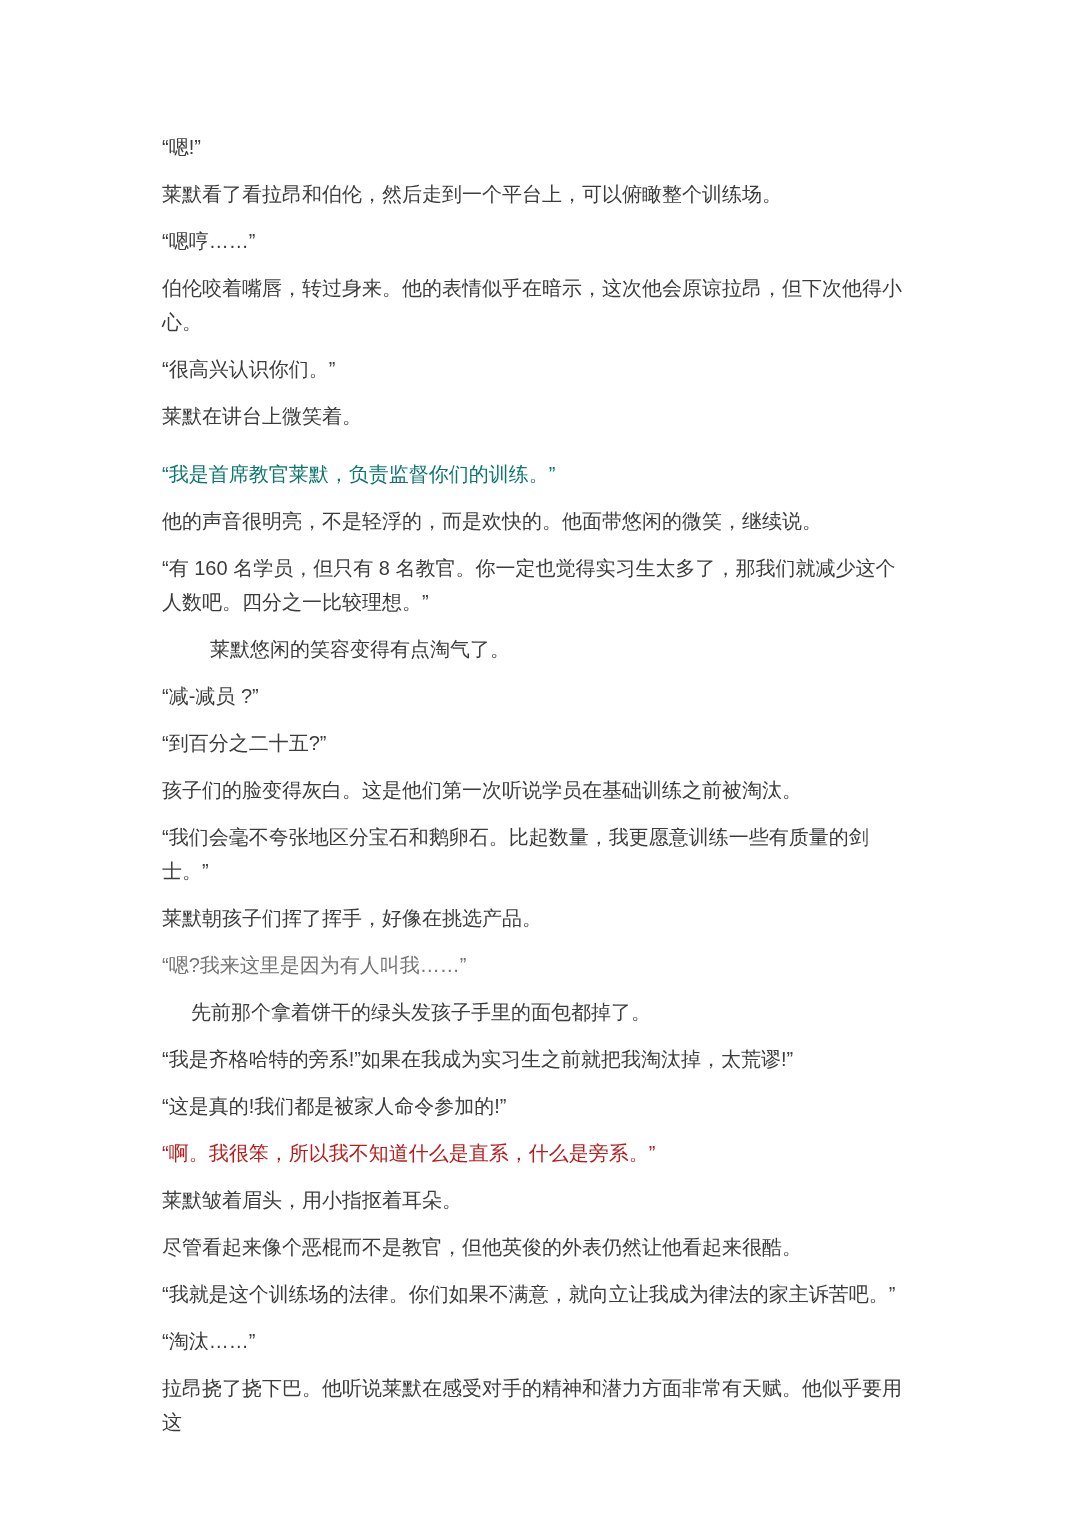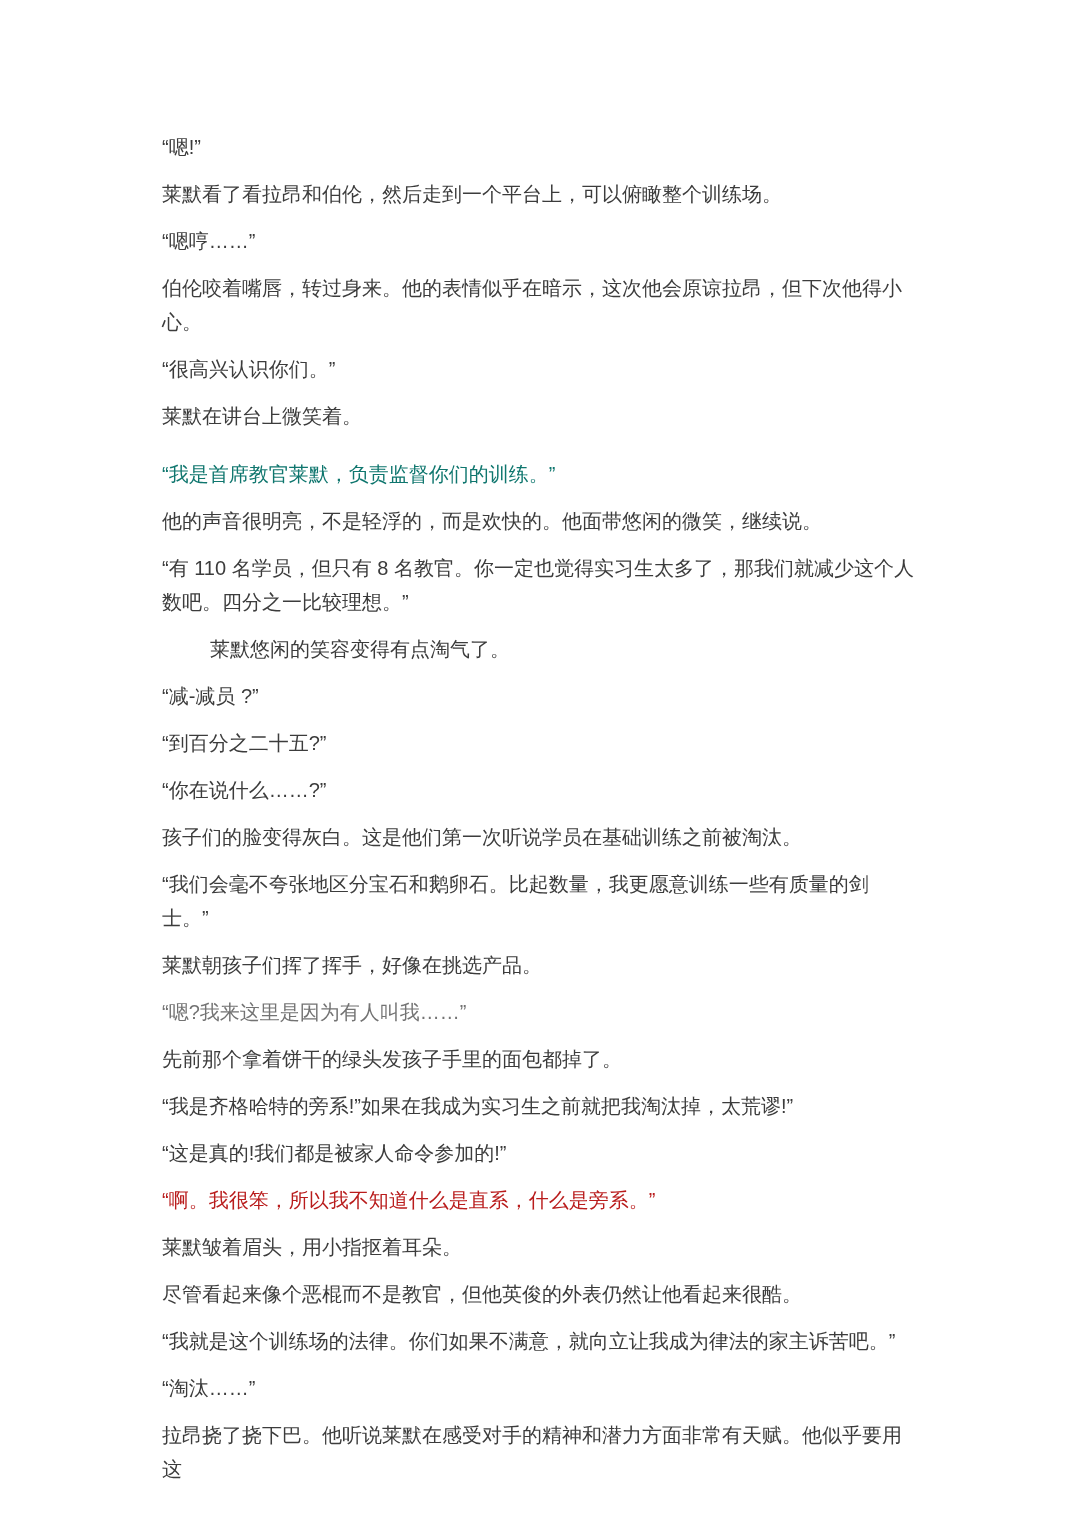--- a/index.html
+++ b/index.html
@@ -39,30 +39,29 @@
 <main class="page">
   <section class="content" id="content">
       <p class="para" style="color: rgb(60, 60, 60);">“嗯!”</p>
       <p class="para" style="color: rgb(60, 60, 60);">莱默看了看拉昂和伯伦，然后走到一个平台上，可以俯瞰整个训练场。</p>
       <p class="para" style="color: rgb(60, 60, 60);">“嗯哼……”</p>
       <p class="para" style="color: rgb(60, 60, 60);">伯伦咬着嘴唇，转过身来。他的表情似乎在暗示，这次他会原谅拉昂，但下次他得小心。</p>
       <p class="para" style="color: rgb(60, 60, 60);">“很高兴认识你们。”</p>
       <p class="para" style="color: rgb(60, 60, 60);">莱默在讲台上微笑着。</p>
       <p class="para" style="color: #0f766e; margin-top: 24px;">“我是首席教官莱默，负责监督你们的训练。”</p>
       <p class="para" style="color: rgb(60, 60, 60);">他的声音很明亮，不是轻浮的，而是欢快的。他面带悠闲的微笑，继续说。</p>
-      <p class="para" style="color: rgb(60, 60, 60);">“有 110 名学员，但只有 8 名教官。你一定也觉得实习生太多了，那我们就减少这个人数吧。四分之一比较理想。”</p>
+      <p class="para" style="color: rgb(60, 60, 60);">“有 160 名学员，但只有 8 名教官。你一定也觉得实习生太多了，那我们就减少这个人数吧。四分之一比较理想。”</p>
       <p class="para" style="color: rgb(60, 60, 60); margin-left: 48px;">莱默悠闲的笑容变得有点淘气了。</p>
       <p class="para" style="color: rgb(60, 60, 60);">“减-减员 ?”</p>
       <p class="para" style="color: rgb(60, 60, 60);">“到百分之二十五?”</p>
-      <p class="para" style="color: rgb(60, 60, 60);">“你在说什么……?”</p>
       <p class="para" style="color: rgb(60, 60, 60);">孩子们的脸变得灰白。这是他们第一次听说学员在基础训练之前被淘汰。</p>
       <p class="para" style="color: rgb(60, 60, 60);">“我们会毫不夸张地区分宝石和鹅卵石。比起数量，我更愿意训练一些有质量的剑士。”</p>
       <p class="para" style="color: rgb(60, 60, 60);">莱默朝孩子们挥了挥手，好像在挑选产品。</p>
       <p class="para" style="color: #737373;">“嗯?我来这里是因为有人叫我……”</p>
-      <p class="para" style="color: rgb(60, 60, 60);">先前那个拿着饼干的绿头发孩子手里的面包都掉了。</p>
+      <p class="para" style="color: rgb(60, 60, 60); margin-left: 29px;">先前那个拿着饼干的绿头发孩子手里的面包都掉了。</p>
       <p class="para" style="color: rgb(60, 60, 60);">“我是齐格哈特的旁系!”如果在我成为实习生之前就把我淘汰掉，太荒谬!”</p>
       <p class="para" style="color: rgb(60, 60, 60);">“这是真的!我们都是被家人命令参加的!”</p>
       <p class="para" style="color: #b91c1c;">“啊。我很笨，所以我不知道什么是直系，什么是旁系。”</p>
       <p class="para" style="color: rgb(60, 60, 60);">莱默皱着眉头，用小指抠着耳朵。</p>
       <p class="para" style="color: rgb(60, 60, 60);">尽管看起来像个恶棍而不是教官，但他英俊的外表仍然让他看起来很酷。</p>
       <p class="para" style="color: rgb(60, 60, 60);">“我就是这个训练场的法律。你们如果不满意，就向立让我成为律法的家主诉苦吧。”</p>
       <p class="para" style="color: rgb(60, 60, 60);">“淘汰……”</p>
       <p class="para" style="color: rgb(60, 60, 60);">拉昂挠了挠下巴。他听说莱默在感受对手的精神和潜力方面非常有天赋。他似乎要用这</p>
     </section>
 </main>

